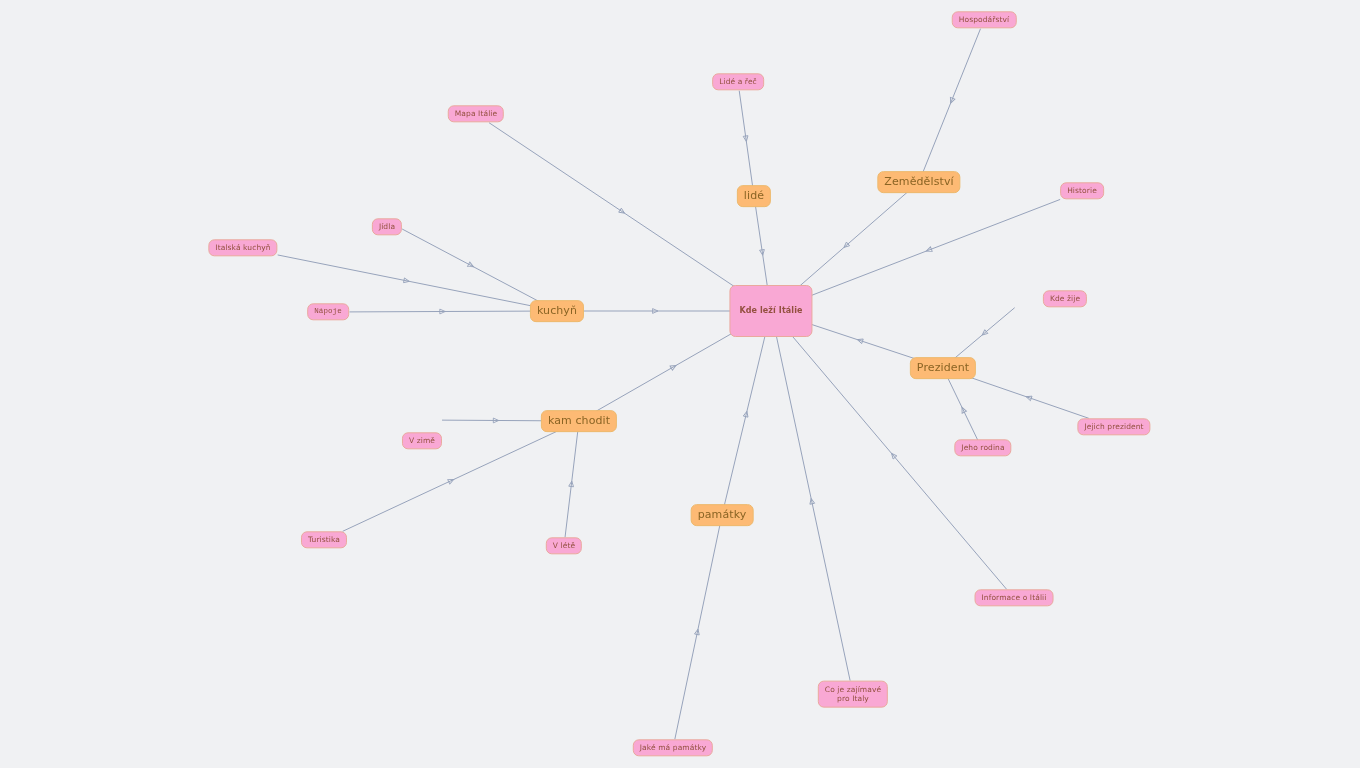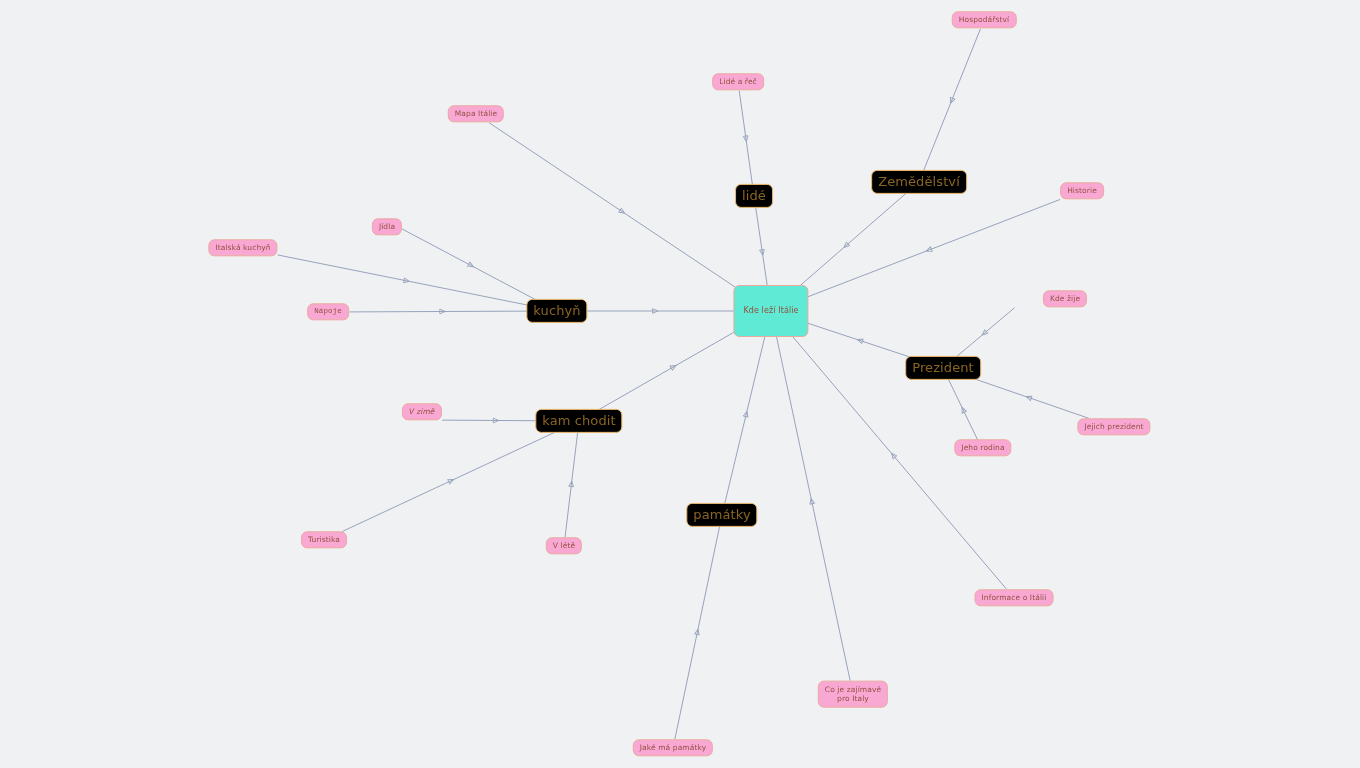--- a/index.html
+++ b/index.html
@@ -38,31 +38,32 @@
     padding: 3px 6px;
     letter-spacing: 0.1px;
   }
   .node.leaf {
     background: #f9a8d4;
     border: 1px solid #eaa99d;
     color: #93503f;
     font-size: 7.5px;
   }
   .node.branch {
-    background: #000000;
+    background: #fdba74;
     border: 1px solid #edb96c;
     color: #8a6424;
-    font-size: 13px;
+    font-size: 11px;
   }
   .node.root {
-    background: #5eead4;
+    background: #f9a8d4;
     border: 1px solid #eaa99d;
     color: #93503f;
     font-size: 8px;
     padding: 20px 9px;
+    font-weight: bold;
   }
 </style>
 </head>
 <body>
 
 <div id="canvas">
   <svg id="edge-layer" width="1360" height="768" viewBox="0 0 1360 768">
       <line x1="577.7734375" y1="311" x2="733.4140625" y2="311" stroke="#97a3bb" stroke-width="1"></line>
       <path d="M -3,-2.4 L 2.4,0 L -3,2.4 Z" fill="none" stroke="#97a3bb" stroke-width="0.9" transform="translate(655.59375,311) rotate(0)"></path>
       <line x1="277.640625" y1="254.95018909235668" x2="536.2265625" y2="306.8320810111465" stroke="#97a3bb" stroke-width="1"></line>
@@ -117,21 +118,21 @@
     <div class="node leaf" style="left: 738px; top: 82px;">Lidé a řeč</div>
     <div class="node branch" style="left: 919px; top: 182px;">Zemědělství</div>
     <div class="node leaf" style="left: 984px; top: 20px;">Hospodářství</div>
     <div class="node leaf" style="left: 1082px; top: 191px;">Historie</div>
     <div class="node branch" style="left: 943px; top: 368px;">Prezident</div>
     <div class="node leaf" style="left: 1025px; top: 299px; margin-left: 40px;">Kde žije</div>
     <div class="node leaf" style="left: 983px; top: 448px;">Jeho rodina</div>
     <div class="node leaf" style="left: 1114px; top: 427px;">Jejich prezident</div>
     <div class="node leaf" style="left: 476px; top: 114px;">Mapa Itálie</div>
     <div class="node branch" style="left: 579px; top: 421px;">kam chodit</div>
-    <div class="node leaf" style="left: 422px; top: 412px; font-style: italic;">V zimě</div>
+    <div class="node leaf" style="left: 422px; top: 441px;">V zimě</div>
     <div class="node leaf" style="left: 564px; top: 546px;">V létě</div>
     <div class="node leaf" style="left: 324px; top: 540px;">Turistika</div>
     <div class="node branch" style="left: 722px; top: 515px;">památky</div>
     <div class="node leaf" style="left: 673px; top: 748px;">Jaké má památky</div>
     <div class="node leaf" style="left: 853px; top: 694px;">Co je zajímavé
 pro Italy</div>
     <div class="node leaf" style="left: 1014px; top: 598px;">Informace o Itálii</div>
   </div>
 
 </body></html>

